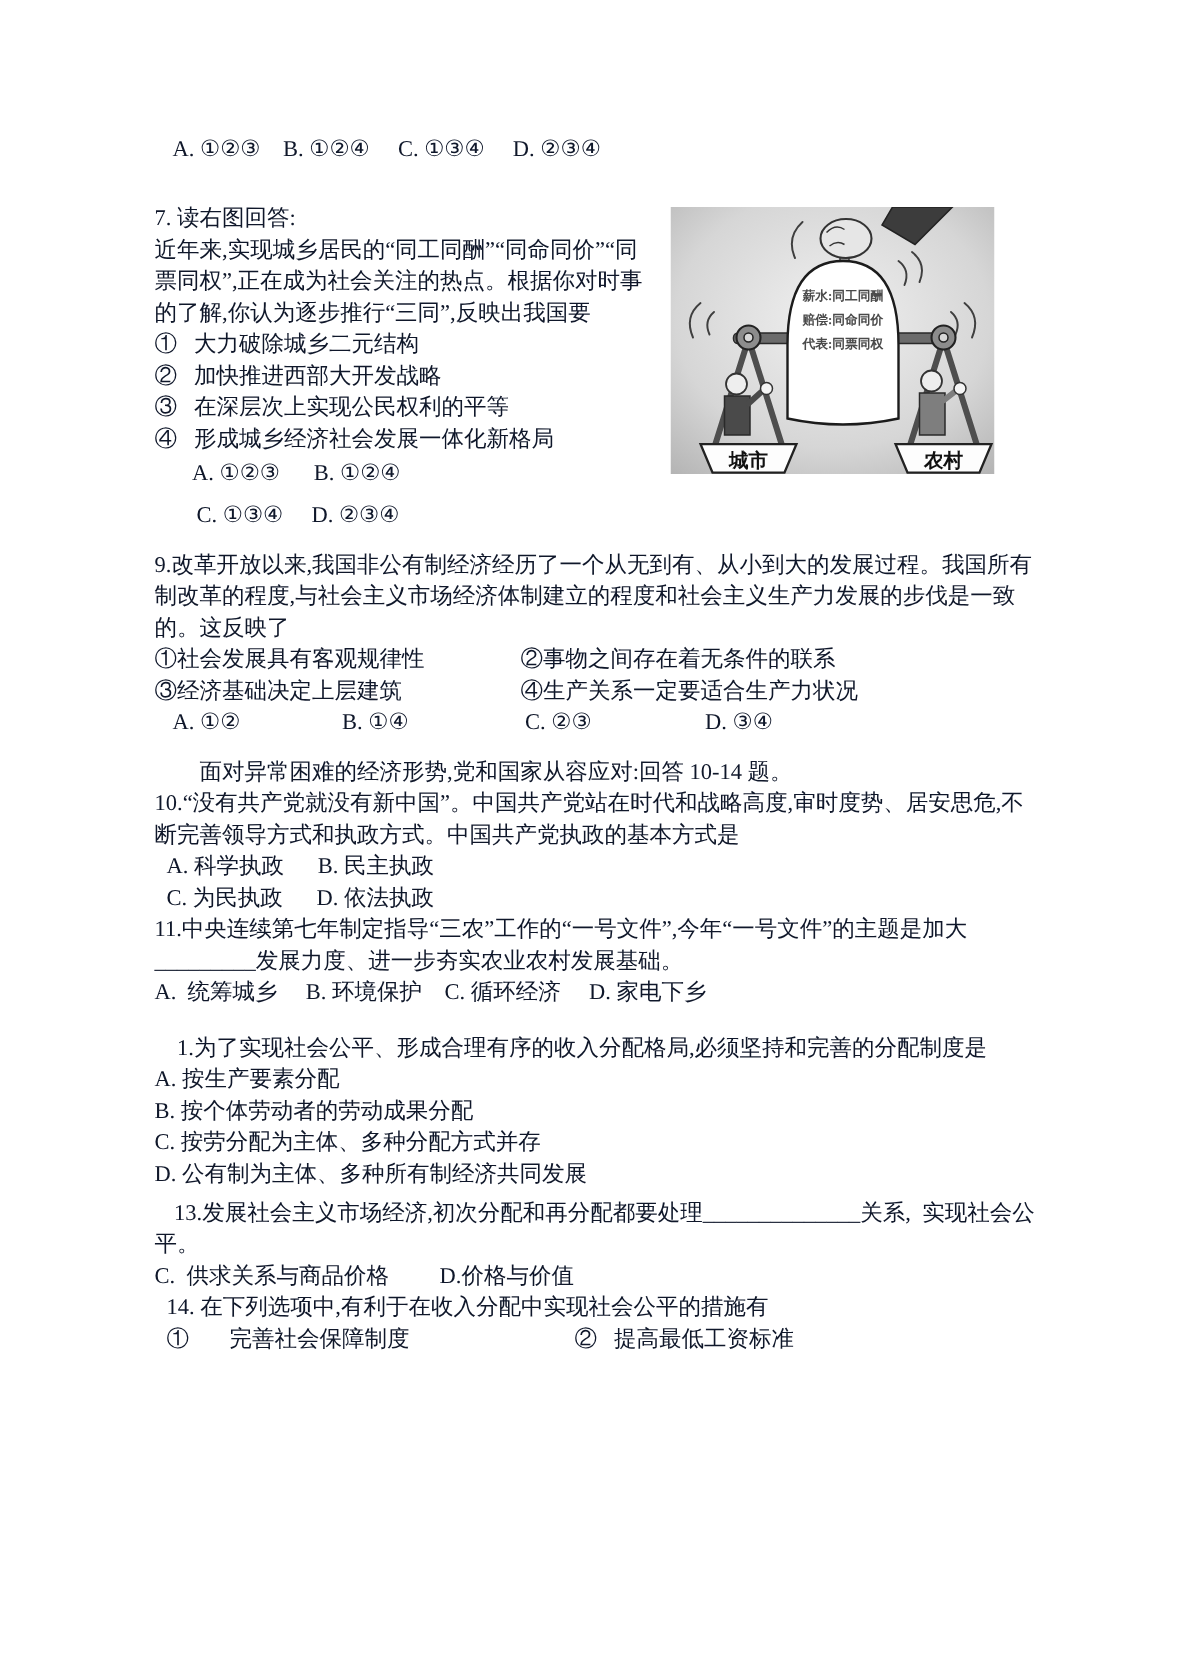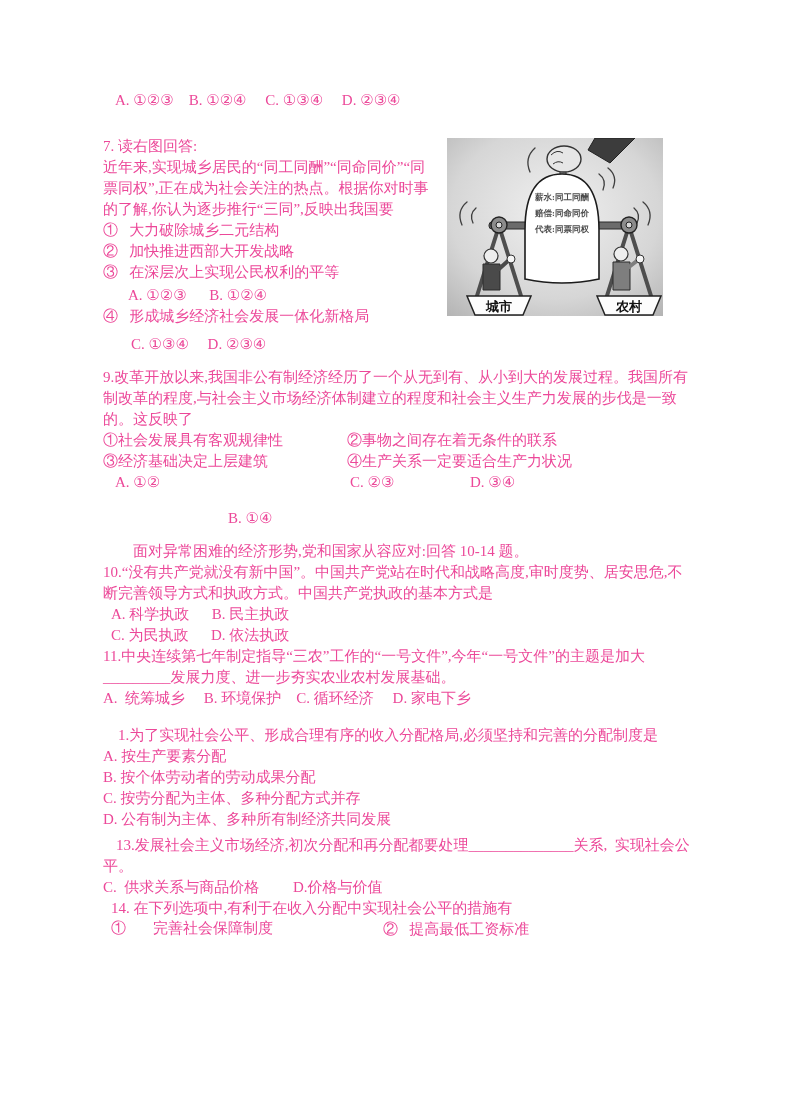--- a/index.html
+++ b/index.html
@@ -2,21 +2,21 @@
 <html><head>
 <meta charset="utf-8">
 <style>
   html,body { margin:0; padding:0; background:#fff; }
   .page {
     position:relative;
     width:790px; height:1119px;
     background:#ffffff;
     overflow:hidden;
     font-family:"Liberation Serif","DejaVu Serif",serif;
-    color:#ec4899;
+    color:#0f172a;
     font-size:15px;
     line-height:21px;
   }
   .content {
     position:absolute;
     left:103px; top:90px;
     width:588px;
   }
   .line { white-space:pre-wrap; }
   .prev-options { padding-left:12px; }
@@ -36,21 +36,21 @@
   .indent13 { text-indent:13px; }
   .indent8  { text-indent:8px; }
   .indent30 { text-indent:30px; }
   .two-col { display:flex; }
   .two-col .col-left { width:244px; flex:0 0 auto; white-space:pre-wrap; }
   .two-col .col-right { white-space:pre-wrap; }
   .two-col-wide .col-left { width:280px;font-family:Liberation Mono, monospace; }
   .opt4-row { display:flex; padding-left:12px; }
   .opt4-row span { white-space:pre-wrap; }
   .opt4-row .o1 { width:113px; flex:0 0 auto; }
-  .opt4-row .o2 { width:122px; flex:0 0 auto;margin-top:36px; }
+  .opt4-row .o2 { width:122px; flex:0 0 auto; }
   .opt4-row .o3 { width:120px; flex:0 0 auto; }
   .q12-top { margin-top:16px; }
   .q13-top { margin-top:5px; }
   
   .mline { stroke:#3f3f3f; fill:none; stroke-width:1.3; stroke-linecap:round; }
   .weight-text { font-size:8.5px; font-weight:bold; fill:#4a4a4a; text-anchor:middle;
                  font-family:"Liberation Serif","DejaVu Serif",serif; }
   .pan-label { font-size:13px; font-weight:bold; fill:#111; text-anchor:middle;
                font-family:"Liberation Serif","DejaVu Serif",serif; }
 </style>
@@ -123,22 +123,22 @@
           <text class="weight-text" x="115" y="78">赔偿:同命同价</text>
           <text class="weight-text" x="115" y="94">代表:同票同权</text>
         </svg>
       </div>
 
       <div class="line">7. 读右图回答:</div>
       <div class="line">近年来,实现城乡居民的“同工同酬”“同命同价”“同票同权”,正在成为社会关注的热点。根据你对时事的了解,你认为逐步推行“三同”,反映出我国要</div>
       <div class="line">①   大力破除城乡二元结构</div>
       <div class="line">②   加快推进西部大开发战略</div>
       <div class="line">③   在深层次上实现公民权利的平等</div>
+      <div class="line">④   形成城乡经济社会发展一体化新格局</div>
       <div class="line q7-opt1">A. ①②③      B. ①②④</div>
-      <div class="line">④   形成城乡经济社会发展一体化新格局</div>
       <div class="line q7-opt2">C. ①③④     D. ②③④</div>
     </div>
 
 
     <div class="q-block">
       <div class="line">9.改革开放以来,我国非公有制经济经历了一个从无到有、从小到大的发展过程。我国所有制改革的程度,与社会主义市场经济体制建立的程度和社会主义生产力发展的步伐是一致的。这反映了</div>
       <div class="two-col">
         <span class="col-left">①社会发展具有客观规律性</span>
         <span class="col-right">②事物之间存在着无条件的联系</span>
       </div>

